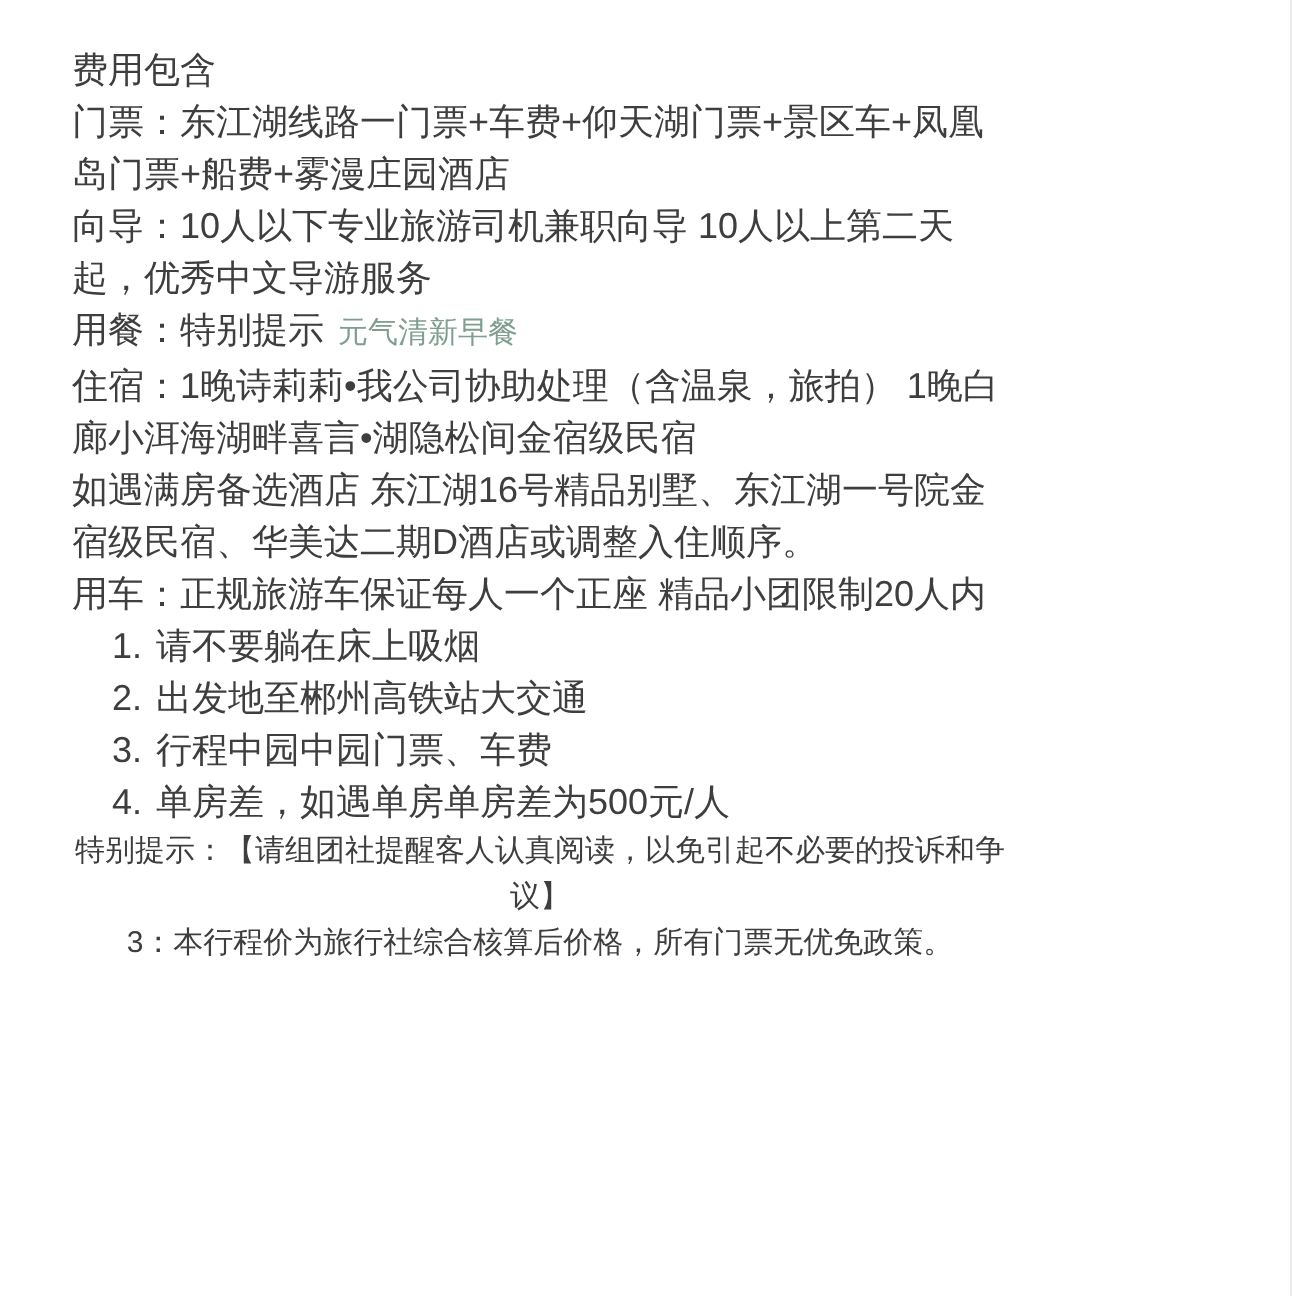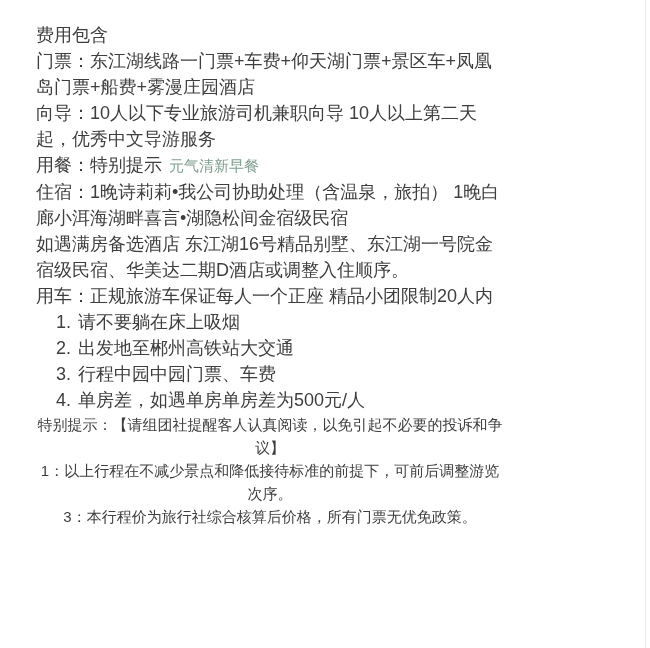--- a/index.html
+++ b/index.html
@@ -85,20 +85,19 @@
 
     <ol class="excluded-list">
       <li>请不要躺在床上吸烟</li>
       <li>出发地至郴州高铁站大交通</li>
       <li>行程中园中园门票、车费</li>
       <li>单房差，如遇单房单房差为500元/人</li>
     </ol>
 
     <div class="notices">
       <div>特别提示：【请组团社提醒客人认真阅读，以免引起不必要的投诉和争议】</div>
-      <div>1：以上行程在不减少景点和降低接待标准的前提下，可前后调整游览次序。</div>
       <div>3：本行程价为旅行社综合核算后价格，所有门票无优免政策。</div>
     </div>
 
   </div>
 
   <div class="right-divider"></div>
 </div>
 
 </body></html>

